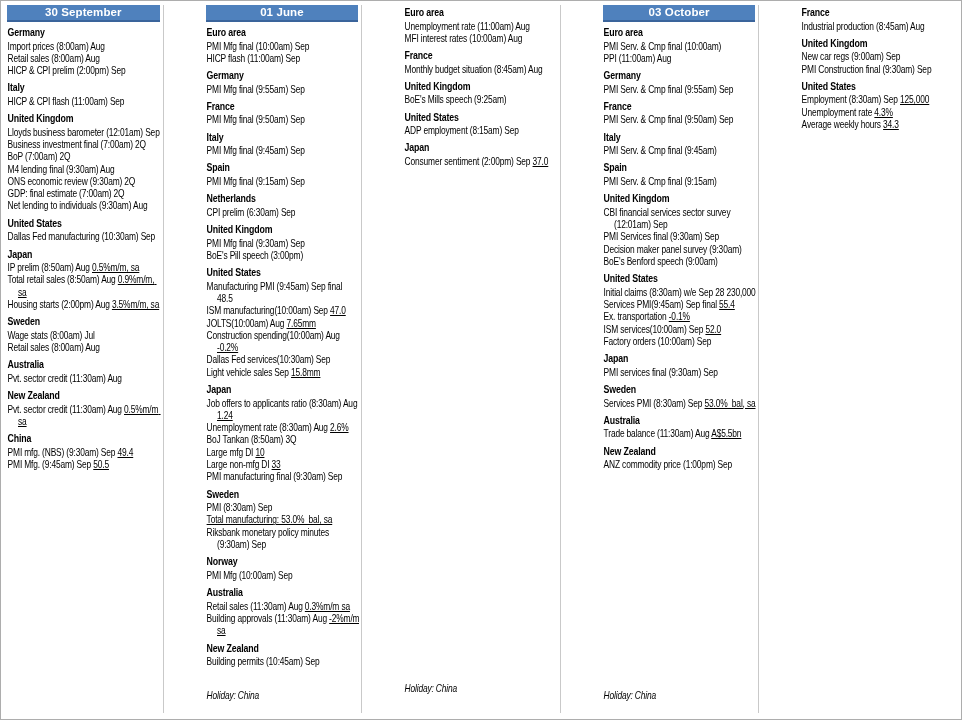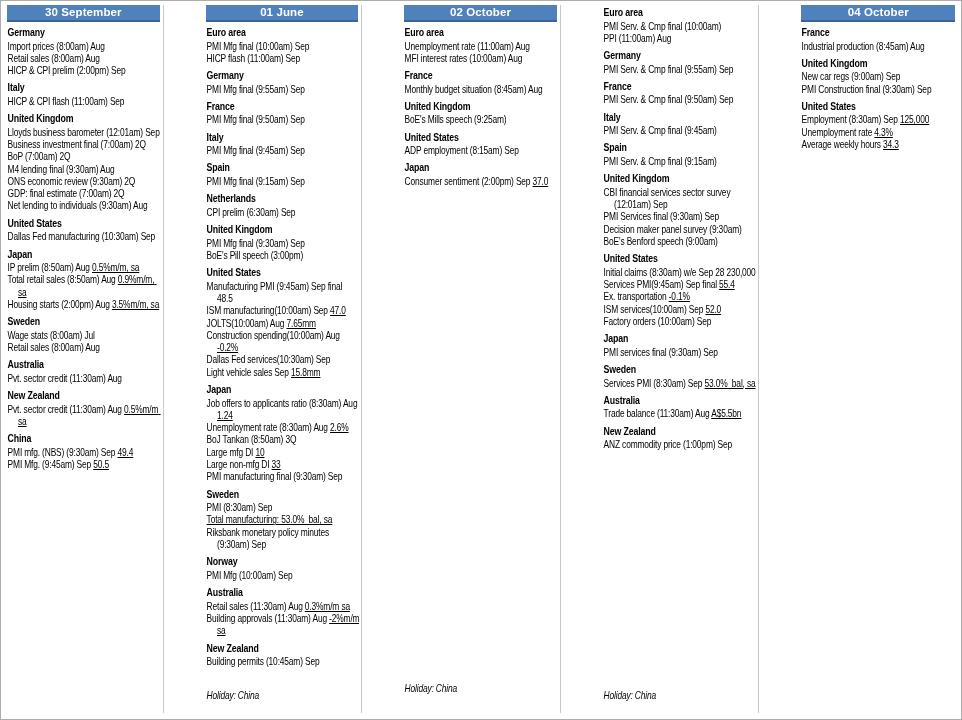--- a/index.html
+++ b/index.html
@@ -167,23 +167,20 @@
             </div>
             <div class="section">
               <div class="country">New Zealand</div>
               <div class="event">Building permits (10:45am) Sep</div>
             </div>
             <div class="holiday">Holiday: China</div>
       </div>
     </div>
   </div>
       <div class="col">
-    <div class="col-head">
-      <span>02 October</span>
-    </div>
     <div class="col-body">
       <div class="col-text">
         <div class="section">
               <div class="country">Euro area</div>
               <div class="event">Unemployment rate (11:00am) Aug</div>
               <div class="event">MFI interest rates (10:00am) Aug</div>
             </div>
             <div class="section">
               <div class="country">France</div>
               <div class="event">Monthly budget situation (8:45am) Aug</div>
@@ -198,20 +195,23 @@
             </div>
             <div class="section">
               <div class="country">Japan</div>
               <div class="event">Consumer sentiment (2:00pm) Sep <span class="val">37.0</span></div>
             </div>
             <div class="holiday">Holiday: China</div>
       </div>
     </div>
   </div>
       <div class="col">
+    <div class="col-head">
+      <span>03 October</span>
+    </div>
     <div class="col-body">
       <div class="col-text">
         <div class="section">
               <div class="country">Euro area</div>
               <div class="event">PMI Serv. &amp; Cmp final (10:00am)</div>
               <div class="event">PPI (11:00am) Aug</div>
             </div>
             <div class="section">
               <div class="country">Germany</div>
               <div class="event">PMI Serv. &amp; Cmp final (9:55am) Sep</div>
@@ -257,23 +257,20 @@
             </div>
             <div class="section">
               <div class="country">New Zealand</div>
               <div class="event">ANZ commodity price (1:00pm) Sep</div>
             </div>
             <div class="holiday">Holiday: China</div>
       </div>
     </div>
   </div>
       <div class="col">
-    <div class="col-head">
-      <span>04 October</span>
-    </div>
     <div class="col-body">
       <div class="col-text">
         <div class="section">
               <div class="country">France</div>
               <div class="event">Industrial production (8:45am) Aug</div>
             </div>
             <div class="section">
               <div class="country">United Kingdom</div>
               <div class="event">New car regs (9:00am) Sep</div>
               <div class="event">PMI Construction final (9:30am) Sep</div>

